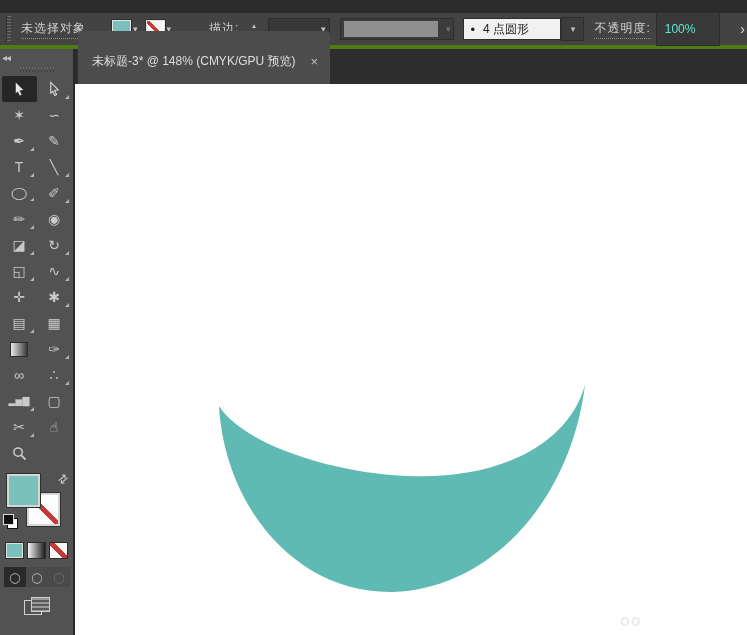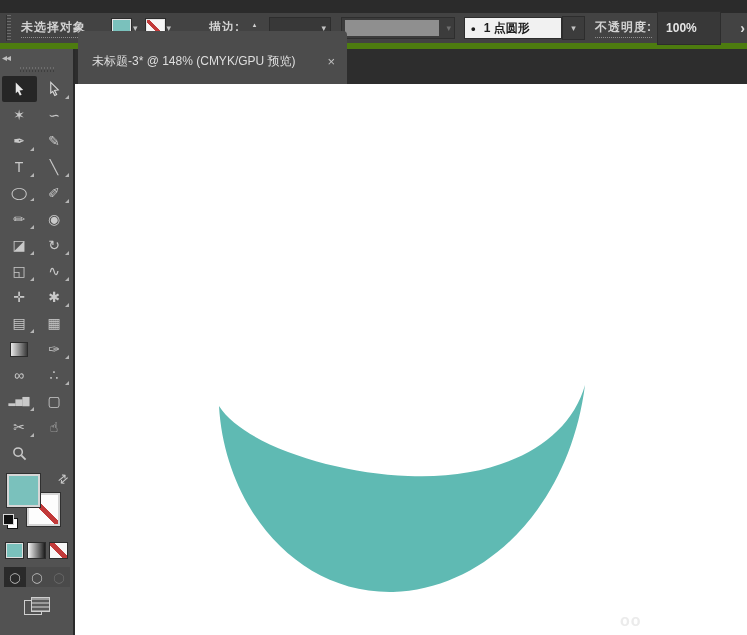--- a/index.html
+++ b/index.html
@@ -5,22 +5,22 @@
   html,body{margin:0;padding:0;}
   body{
     width:747px;height:635px;position:relative;overflow:hidden;
     font-family:"Liberation Sans","DejaVu Sans",sans-serif;
     background:#2e2e2e;-webkit-font-smoothing:antialiased;
   }
   
   .top-strip{position:absolute;left:0;top:0;width:747px;height:13px;background:#2b2b2b;}
   .control-bar{
     position:absolute;left:0;top:13px;width:747px;height:36px;background:#434343;
-    border-bottom:6px solid #4d7c0f;display:flex;align-items:center;box-sizing:border-box;
-    padding-left:6px;color:#cfcfcf;font-size:12px;font-weight:bold;
+    border-bottom:4px solid #4d7c0f;display:flex;align-items:center;box-sizing:border-box;
+    padding-left:6px;color:#cfcfcf;font-size:12px;
   }
   .vgrip{width:4px;height:26px;margin-right:6px;
     background:repeating-linear-gradient(to bottom,#6d6d6d 0 1px,transparent 1px 3px);
     border-left:1px solid #333;}
   .cb-label{color:#d2d2d2;letter-spacing:1px;white-space:nowrap;}
   .link{border-bottom:1px dotted #8f8f8f;padding-bottom:1px;cursor:pointer;}
   .swatch-group{display:flex;align-items:center;gap:2px;}
   .swatch{width:19px;height:19px;box-sizing:border-box;border:1px solid #e6e6e6;outline:1px solid #2c2c2c;}
   .swatch.fill{background:var(--teal-swatch);}
   .swatch.none{background:
@@ -31,29 +31,29 @@
   .stepper span{font-size:7px;color:#d0d0d0;line-height:1;text-align:center;cursor:pointer;}
   .dd{height:22px;box-sizing:border-box;display:flex;align-items:center;cursor:pointer;}
   .dd.dark{background:#383838;border:1px solid #2d2d2d;justify-content:flex-end;padding:0 4px;}
   .dd.weight{width:62px;}
   .dd.profile{width:114px;background:#3c3c3c;border:1px solid #2e2e2e;justify-content:space-between;padding:2px 3px;}
   .profile-bar{width:94px;height:16px;background:#8f8f8f;}
   .dd.light{width:98px;background:#f1f1f1;border:1px solid #2d2d2d;color:#1d1d1d;
     padding:0 6px;gap:8px;justify-content:flex-start;}
   .dd-btn{width:23px;height:24px;background:#3c3c3c;border:1px solid #2d2d2d;box-sizing:border-box;
     display:flex;align-items:center;justify-content:center;cursor:pointer;}
-  .dd.opacity{width:64px;justify-content:flex-start;padding:16px 8px;color:#e5e5e5;}
+  .dd.opacity{width:64px;justify-content:flex-start;padding:16px 8px;color:#5eead4;}
   .overflow{margin-left:auto;margin-right:2px;color:#dcdcdc;font-size:14px;cursor:pointer;}
   .bullet{font-size:13px;line-height:1;}
 
   
   .tabbar{position:absolute;left:75px;top:49px;right:0;height:35px;background:#2d2d2d;
     display:flex;align-items:flex-end;}
   .tab{height:45px;background:#4c4c4c;border-radius:4px 4px 0 0;display:flex;align-items:center;
-    gap:32px;padding:8px 12px 0 14px;margin-left:3px;color:#dedede;font-size:12px;cursor:pointer;
+    gap:15px;padding:8px 12px 0 14px;margin-left:3px;color:#dedede;font-size:12px;cursor:pointer;
     white-space:nowrap;}
   .tab .close{color:#c0c0c0;font-size:13px;cursor:pointer;}
 
   .canvas{position:absolute;left:75px;top:84px;right:0;bottom:0;background:#ffffff;}
   .canvas svg{position:absolute;left:0;top:0;}
   .watermark{position:absolute;left:545px;top:528px;color:#ebebeb;font-size:16px;font-weight:bold;letter-spacing:1px;}
 
   
   .toolbar{position:absolute;left:0;top:49px;width:75px;bottom:0;background:#525252;
     border-right:2px solid #2a2a2a;box-sizing:border-box;}
@@ -132,21 +132,21 @@
     <span class="chev">▾</span>
   </div>
 
   <div class="dd profile" style="margin-left:10px">
     <div class="profile-bar"></div>
     <span class="chev dim">▾</span>
   </div>
 
   <div class="dd light" style="margin-left:9px">
     <span class="bullet">•</span>
-    <span>1 点圆形</span>
+    <span>4 点圆形</span>
   </div>
   <div class="dd-btn">
     <span class="chev">▾</span>
   </div>
 
   <span class="cb-label link" style="margin-left:10px">不透明度:</span>
   <div class="dd dark opacity" style="margin-left:5px">
     <span>100%</span>
   </div>
 

